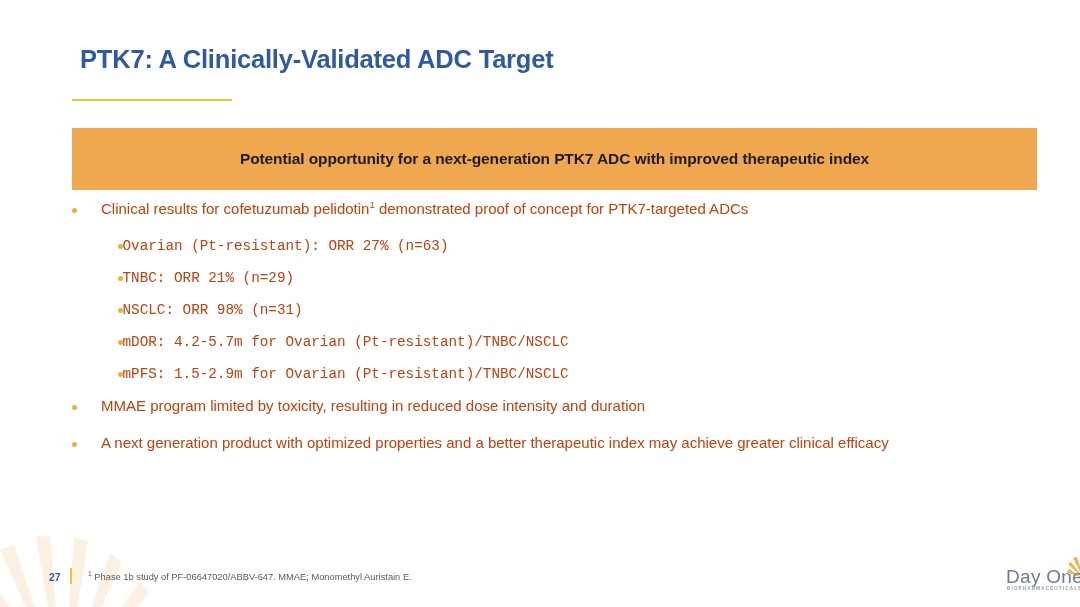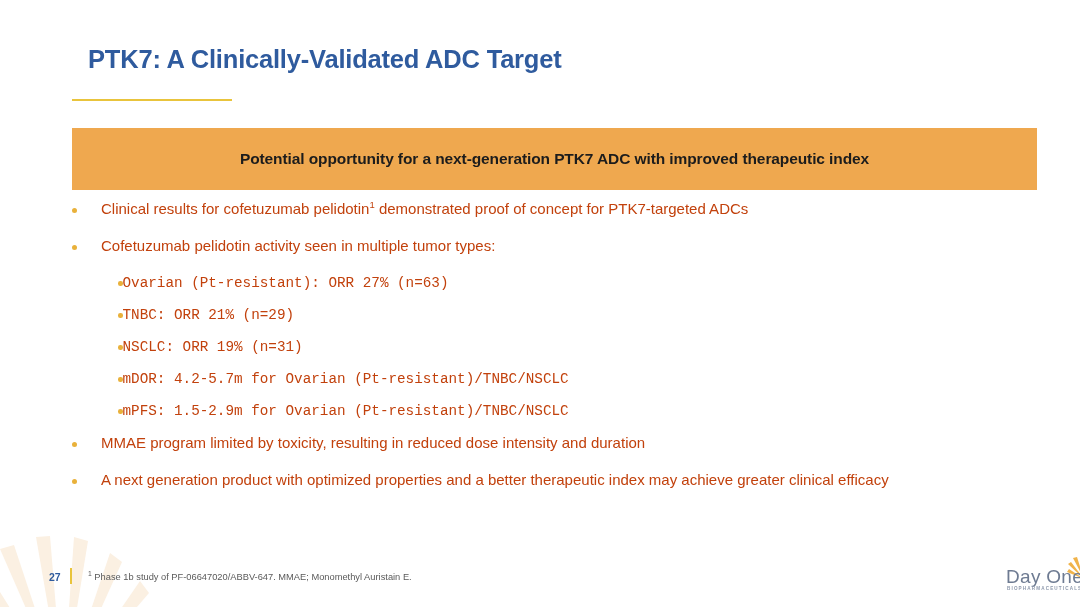--- a/index.html
+++ b/index.html
@@ -31,21 +31,20 @@
   
   .slide-title {
     position: absolute;
     left: 80px;
     top: 45px;
     font-size: 25.5px;
     font-weight: bold;
     color: #2f5b9e;
     letter-spacing: -0.2px;
     white-space: nowrap;
-    margin-left: 8px;
   }
   .title-rule {
     position: absolute;
     left: 72px;
     top: 99px;
     width: 160px;
     height: 2px;
     background: #e9c43c;
   }
 
@@ -215,35 +214,31 @@
 
   <div class="callout-banner">
     <span class="callout-banner-text">Potential opportunity for a next-generation PTK7 ADC with improved therapeutic index</span>
   </div>
 
   <div class="bullets" id="bullet-list">
       <div class="bullet-row level-1">
         <span class="bullet-dot"></span>
         <span class="bullet-text">Clinical results for cofetuzumab pelidotin<sup>1</sup> demonstrated proof of concept for PTK7-targeted ADCs</span>
       </div>
-      <div class="bullet-row level-1">
-        <span class="bullet-dot"></span>
-        <span class="bullet-text">Cofetuzumab pelidotin activity seen in multiple tumor types:</span>
-      </div>
       <div class="bullet-row level-2">
         <span class="bullet-dot"></span>
         <span class="bullet-text">Ovarian (Pt-resistant): ORR 27% (n=63)</span>
       </div>
       <div class="bullet-row level-2">
         <span class="bullet-dot"></span>
         <span class="bullet-text">TNBC: ORR 21% (n=29)</span>
       </div>
       <div class="bullet-row level-2">
         <span class="bullet-dot"></span>
-        <span class="bullet-text">NSCLC: ORR 19% (n=31)</span>
+        <span class="bullet-text">NSCLC: ORR 98% (n=31)</span>
       </div>
       <div class="bullet-row level-2">
         <span class="bullet-dot"></span>
         <span class="bullet-text">mDOR: 4.2-5.7m for Ovarian (Pt-resistant)/TNBC/NSCLC</span>
       </div>
       <div class="bullet-row level-2">
         <span class="bullet-dot"></span>
         <span class="bullet-text">mPFS: 1.5-2.9m for Ovarian (Pt-resistant)/TNBC/NSCLC</span>
       </div>
       <div class="bullet-row level-1">

